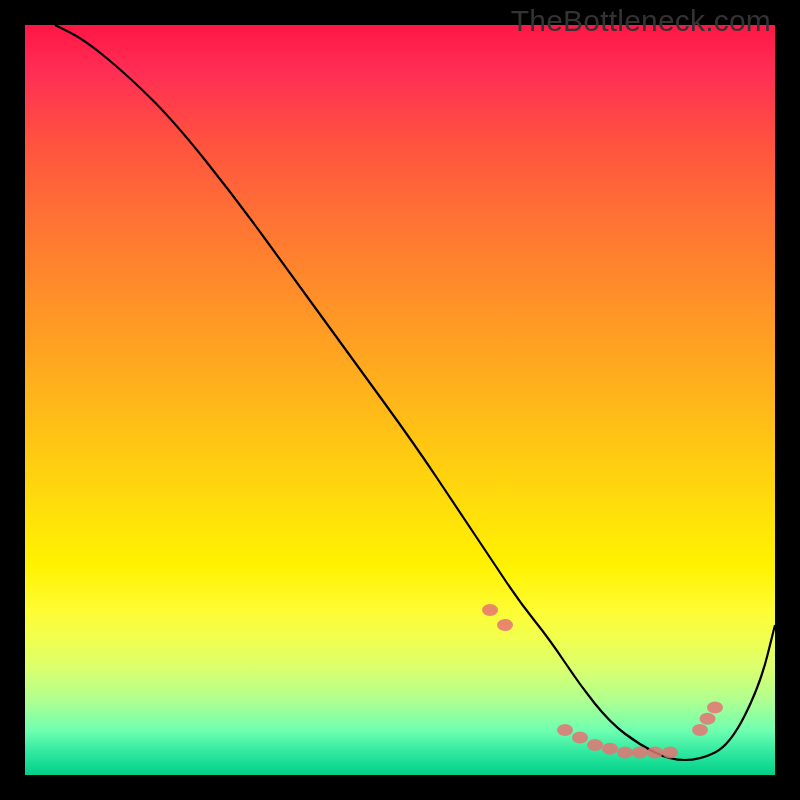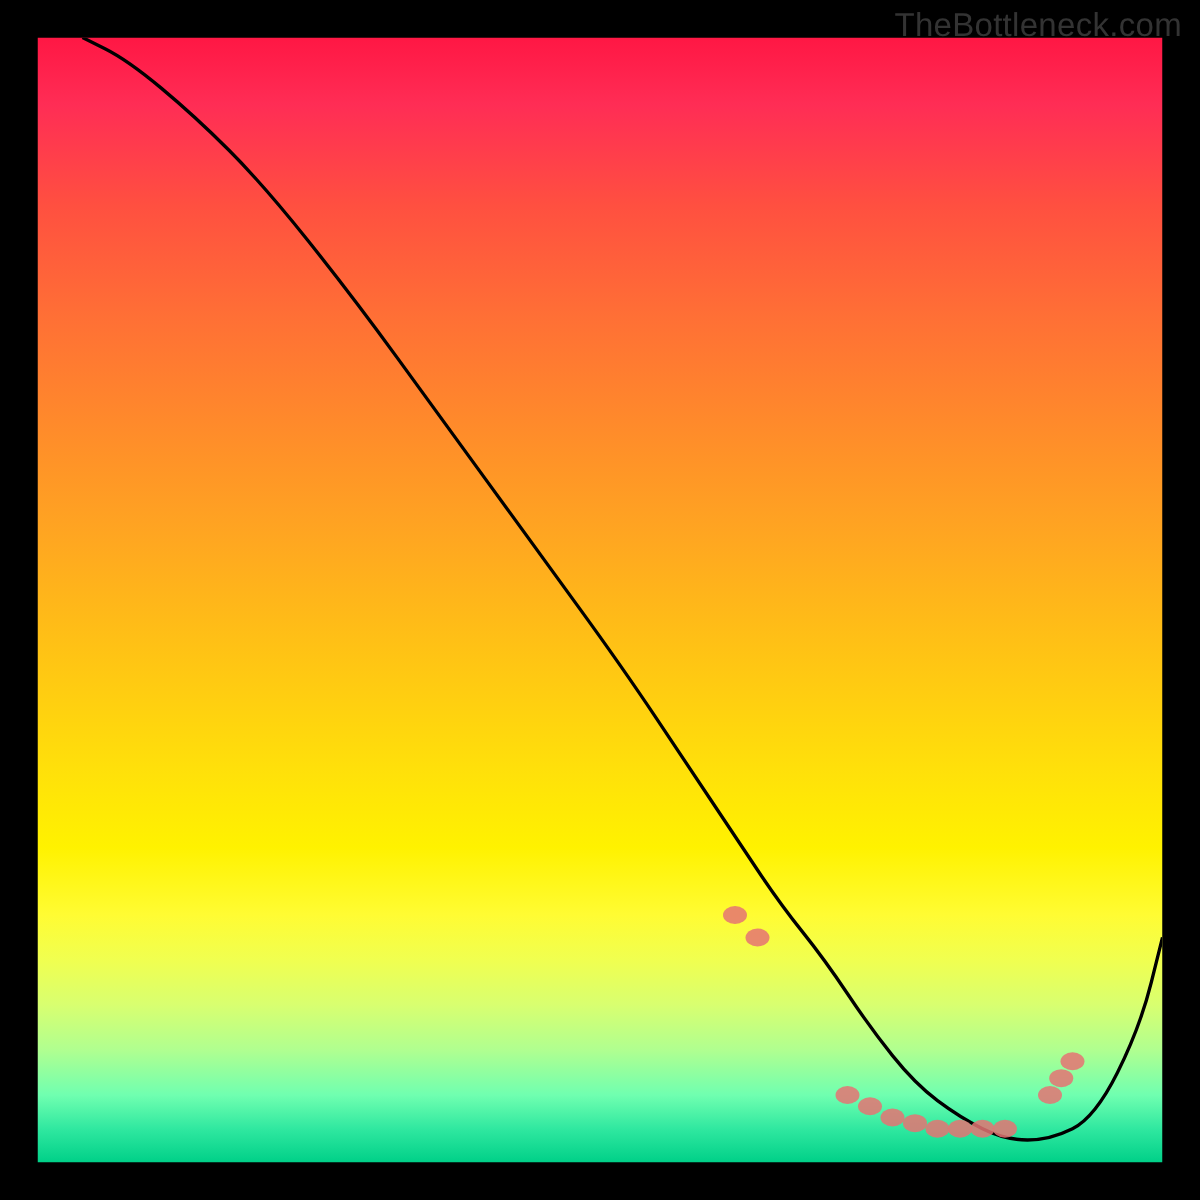--- a/index.html
+++ b/index.html
@@ -6,23 +6,23 @@
   body {
     width: 800px;
     height: 800px;
     background: #000;
     position: relative;
     font-family: Arial, sans-serif;
   }
   .watermark {
     position: absolute;
     top: 4px;
-    right: 12px;
+    right: 29px;
     color: #333;
-    font-size: 22px;
+    font-size: 30px;
     font-weight: 500;
     z-index: 10;
     letter-spacing: 0.2px;
   }
   .plot-area {
     position: absolute;
     left: 25px;
     top: 25px;
     width: 750px;
     height: 750px;

